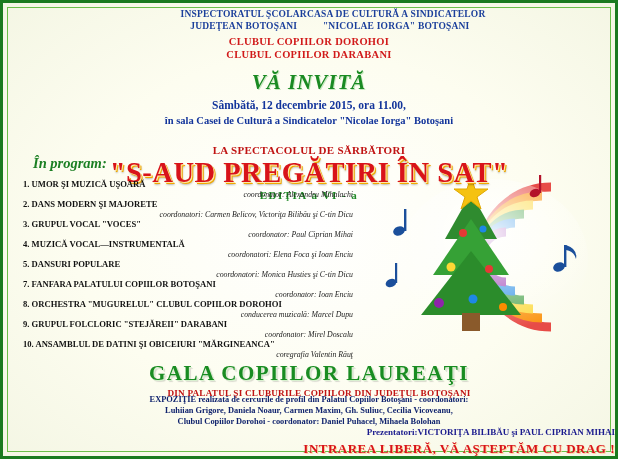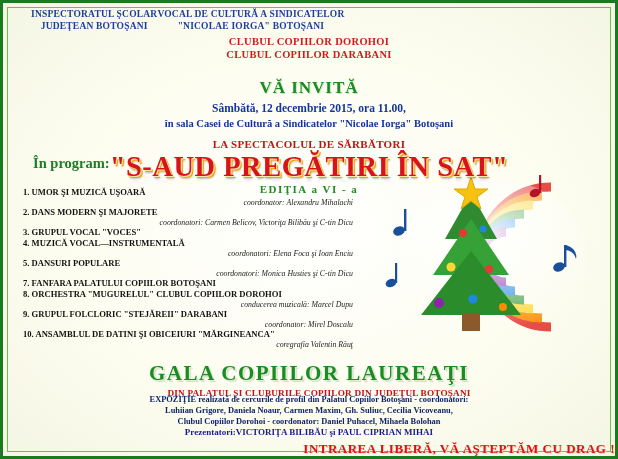--- a/index.html
+++ b/index.html
@@ -21,23 +21,23 @@
   }
   .poster:before{
     content:"";
     position:absolute;inset:4px;
     border:1px solid #6cbf4a;
     pointer-events:none;
   }
   
   .topbar{
     display:flex;
-    justify-content:flex-start;
+    justify-content:center;
     padding:6px 18px 0 28px;
-    position:relative;z-index:5;
+    position:relative;z-index:5;margin-left:38px;
   }
   .topcol{
     text-align:center;
     font-size:9.5px;
     font-weight:bold;
     color:#123f8c;
     line-height:1.25;
     letter-spacing:.2px;
   }
   .topcol.left{color:#1b3f9b;}
@@ -45,37 +45,38 @@
   .ctr{text-align:center;position:relative;z-index:5;}
   .org{
     margin-top:2px;
     font-size:10.5px;
     font-weight:bold;
     color:#d11a1a;
     line-height:1.3;
     letter-spacing:.3px;
   }
   .invita{
-    margin-top:16px;
-    font-size:17px;
+    margin-top:8px;
+    font-size:21px;
     font-weight:bold;
     color:#1a8a22;
     letter-spacing:1px;
     text-shadow:1px 1px 0 #c9e9c0;
+    font-style:italic;
   }
   .when{
     margin-top:3px;
     font-size:11.5px;
     font-weight:bold;
     color:#12349b;
     line-height:1.35;
   }
   .when .l2{font-size:10.5px;}
   .spectacol{
-    margin-top:7px;
+    margin-top:16px;
     font-size:11px;
     font-weight:bold;
     color:#c01313;
     letter-spacing:.3px;
   }
   .bigtitle{
     margin-top:1px;
     font-size:28.5px;
     font-weight:bold;
     color:#d8131a;
@@ -95,24 +96,25 @@
     letter-spacing:1.5px;
   }
   
   .program{
     position:absolute;
     left:20px;top:152px;
     width:330px;
     z-index:6;
   }
   .program h3{
-    margin:0 0 16px 10px;
+    margin:0 0 8px 10px;
     font-size:14.5px;
     font-weight:bold;
     color:#1b7f23;
+    font-style:italic;
   }
   .item{
     font-size:8.6px;
     color:#101010;
     line-height:1.16;
     margin-bottom:1px;
   }
   .item .main{font-weight:bold;color:#111;margin-top:36px;}
   .item .sub{
     display:block;
@@ -160,21 +162,21 @@
     font-size:8.4px;
     color:#11246e;
     line-height:1.3;
     font-weight:bold;
     padding:0 26px;
     box-sizing:border-box;
   }
   .prez{
     position:absolute;
     left:0;right:0;top:424px;
-    text-align:center;
+    text-align:right;
     z-index:6;
     font-size:9px;
     font-weight:bold;
     color:#1b1b8e;
   }
   .intrarea{
     position:absolute;
     left:0;right:0;top:438px;
     text-align:right;
     z-index:6;
@@ -189,21 +191,21 @@
 <body>
 
 <div class="poster">
 
   <div class="topbar">
     <div class="topcol left">
       <div>INSPECTORATUL ŞCOLAR</div>
       <div>JUDEŢEAN  BOTOŞANI</div>
     </div>
     <div class="topcol right">
-      <div>VOCAL DE CULTURĂ A SINDICATELOR</div>
+      <div>CASA DE CULTURĂ A SINDICATELOR</div>
       <div>"NICOLAE  IORGA" BOTOŞANI</div>
     </div>
   </div>
 
   <div class="ctr org">
     <div>CLUBUL COPIILOR DOROHOI</div>
     <div>CLUBUL COPIILOR DARABANI</div>
   </div>
 
   <div class="ctr invita">VĂ  INVITĂ</div>
@@ -284,34 +286,36 @@
       <span class="sub">coordonator: Alexandru Mihalachi</span>
     </div>
     <div class="item">
       <span class="main"><span>2.</span>
       <span>DANS MODERN ŞI MAJORETE</span></span>
       <span class="sub">coordonatori: Carmen Belicov, Victoriţa Bilibău şi C-tin Dicu</span>
     </div>
     <div class="item">
       <span class="main"><span>3.</span>
       <span>GRUPUL VOCAL "VOCES"</span></span>
+      <span class="sub">coordonator: Paul Ciprian Mihai</span>
     </div>
     <div class="item">
       <span class="main"><span>4.</span>
       <span>MUZICĂ VOCAL—INSTRUMENTALĂ</span></span>
       <span class="sub">coordonatori: Elena Foca şi Ioan Enciu</span>
     </div>
     <div class="item">
       <span class="main"><span>5.</span>
       <span>DANSURI POPULARE</span></span>
       <span class="sub">coordonatori: Monica Husties şi C-tin Dicu</span>
     </div>
     <div class="item">
       <span class="main"><span>7.</span>
       <span>FANFARA PALATULUI COPIILOR BOTOŞANI</span></span>
+      <span class="sub">coordonator: Ioan Enciu</span>
     </div>
     <div class="item">
       <span class="main"><span>8.</span>
       <span>ORCHESTRA "MUGURELUL" CLUBUL COPIILOR DOROHOI</span></span>
       <span class="sub">conducerea  muzicală: Marcel Dupu</span>
     </div>
     <div class="item">
       <span class="main"><span>9.</span>
       <span>GRUPUL FOLCLORIC "STEJĂREII" DARABANI</span></span>
       <span class="sub">coordonator: Mirel Doscalu</span>

